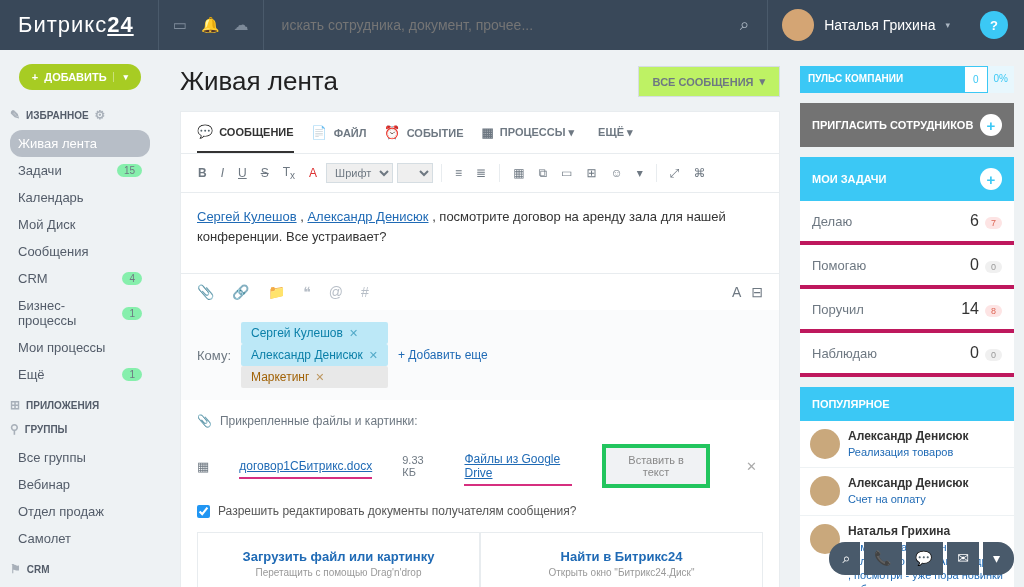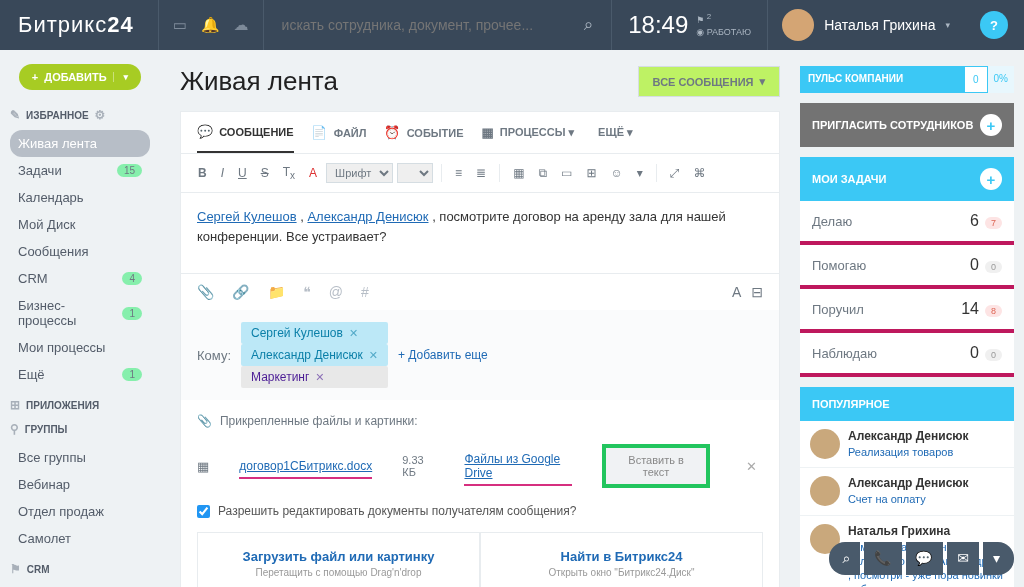--- a/index.html
+++ b/index.html
@@ -1,19 +1,19 @@
 <!DOCTYPE html>
 <html><head>
 <meta charset="utf-8">
 <style>
 * { margin:0; padding:0; box-sizing:border-box; font-family:"Helvetica Neue",Arial,sans-serif; }
 body { background:#eef2f4; font-size:13px; color:#333; overflow:hidden; }
 .header { background:#394859; height:50px; display:flex; align-items:center; color:#fff; }
 .logo { font-size:22px; font-weight:300; padding:0 24px 0 18px; letter-spacing:1px; }
-.logo b { font-weight:700; }
+.logo b { font-weight:700;text-decoration:underline; }
 .hicons { display:flex; gap:14px; padding:0 14px; border-left:1px solid #4a5a6b; border-right:1px solid #4a5a6b; height:50px; align-items:center; }
 .hicons span { color:#7d8a99; font-size:15px; cursor:pointer; }
 .search { flex:1; display:flex; align-items:center; padding:0 18px; }
 .search input { flex:1; background:transparent; border:none; color:#aab5c1; font-size:14px; outline:none; }
 .search-btn { color:#aab5c1; font-size:17px; cursor:pointer; }
 .clock { padding:0 16px; border-left:1px solid #4a5a6b; height:50px; display:flex; align-items:center; gap:8px; }
 .clock-time { font-size:24px; font-weight:300; }
 .clock-st { font-size:9px; color:#aab5c1; line-height:1.3; }
 .clock-st sup { font-size:8px; }
 .user { padding:0 14px; border-left:1px solid #4a5a6b; height:50px; display:flex; align-items:center; gap:10px; }
@@ -46,21 +46,21 @@
 .tdiv { width:1px; height:18px; background:#e8ecef; margin:0 4px; }
 .econtent { padding:14px 16px; min-height:80px; font-size:13px; color:#333; line-height:1.5; }
 .mention { color:#1f6ab5; text-decoration:underline; cursor:pointer; }
 .ebar { border-top:1px solid #e8ecef; padding:10px 16px; display:flex; align-items:center; gap:18px; color:#b7bec7; }
 .ebtn { cursor:pointer; font-size:14px; }
 .ebar-r { margin-left:auto; display:flex; gap:10px; color:#6e7882; }
 .recip { background:#fafbfc; padding:12px 16px; display:flex; align-items:center; gap:10px; flex-wrap:wrap; }
 .recip-lbl { color:#6e7882; font-size:13px; }
 .chip { padding:4px 10px; border-radius:2px; font-size:12px; display:flex; align-items:center; gap:6px; }
 .chip-b { background:#bce8f7; color:#0b7fa8; }
-.chip-g { background:#e8e8e8; color:#4c1d95; }
+.chip-g { background:#e8e8e8; color:#a16207; }
 .chip-x { cursor:pointer; font-size:11px; opacity:0.6; }
 .addmore { color:#1f6ab5; font-size:12px; cursor:pointer; }
 .attach { background:#fff; padding:14px 16px; }
 .attach-h { color:#6e7882; font-size:12px; margin-bottom:10px; display:flex; align-items:center; gap:8px; }
 .attach-row { display:flex; align-items:center; gap:30px; padding:6px 0; }
 .filelink { color:#1f6ab5; text-decoration:underline; font-size:12px; position:relative; }
 .filelink::after { content:''; position:absolute; left:0; right:0; bottom:-6px; height:2px; background:#d62f7f; }
 .filesz { color:#6e7882; font-size:11px; }
 .gdlink { color:#1f6ab5; text-decoration:underline; font-size:12px; position:relative; }
 .gdlink::after { content:''; position:absolute; left:0; right:0; bottom:-6px; height:2px; background:#d62f7f; }
@@ -100,24 +100,20 @@
   <div class="logo"><span>Битрикс</span><b>24</b></div>
   <div class="hicons">
     <span>▭</span>
     <span>🔔</span>
     <span>☁</span>
   </div>
   <div class="search">
     <input placeholder="искать сотрудника, документ, прочее..." style="">
     <span class="search-btn">⌕</span>
   </div>
-  <div class="clock">
-    <span class="clock-time">18:49</span>
-    <div class="clock-st">⚑ <sup>2</sup><br>◉ <span>РАБОТАЮ</span></div>
-  </div>
   <div class="user">
     <div class="avatar"></div>
     <span class="user-name">Наталья Грихина</span>
     <span class="user-caret">▾</span>
   </div>
   <div class="help">
       <div class="help-c">?</div>
     </div>
 </div>
 

